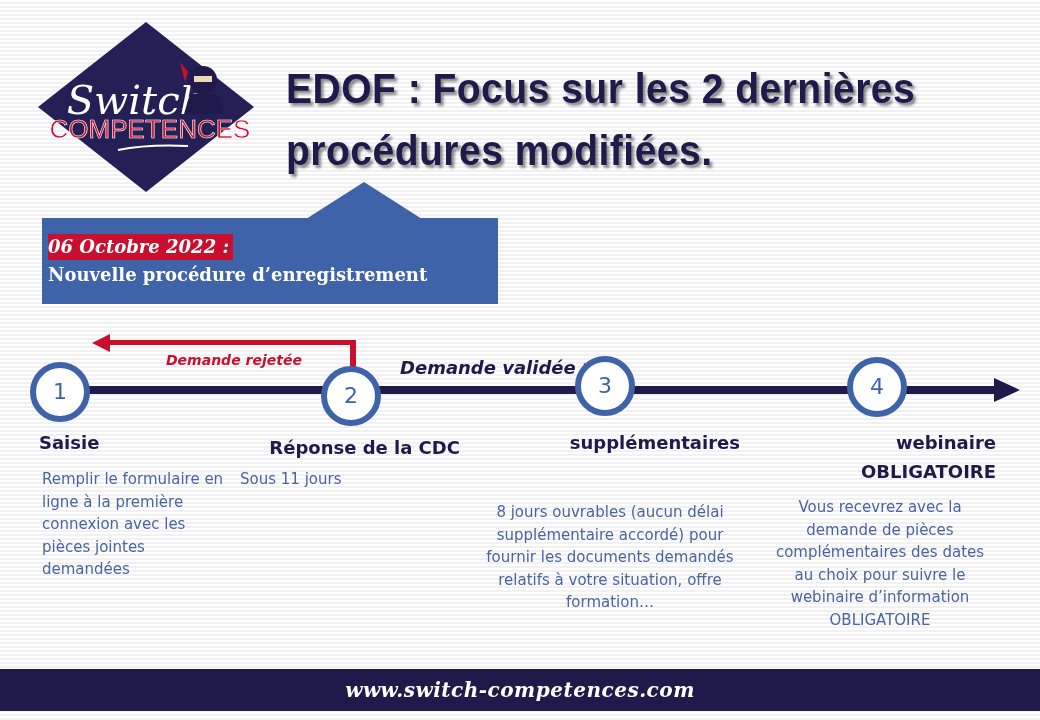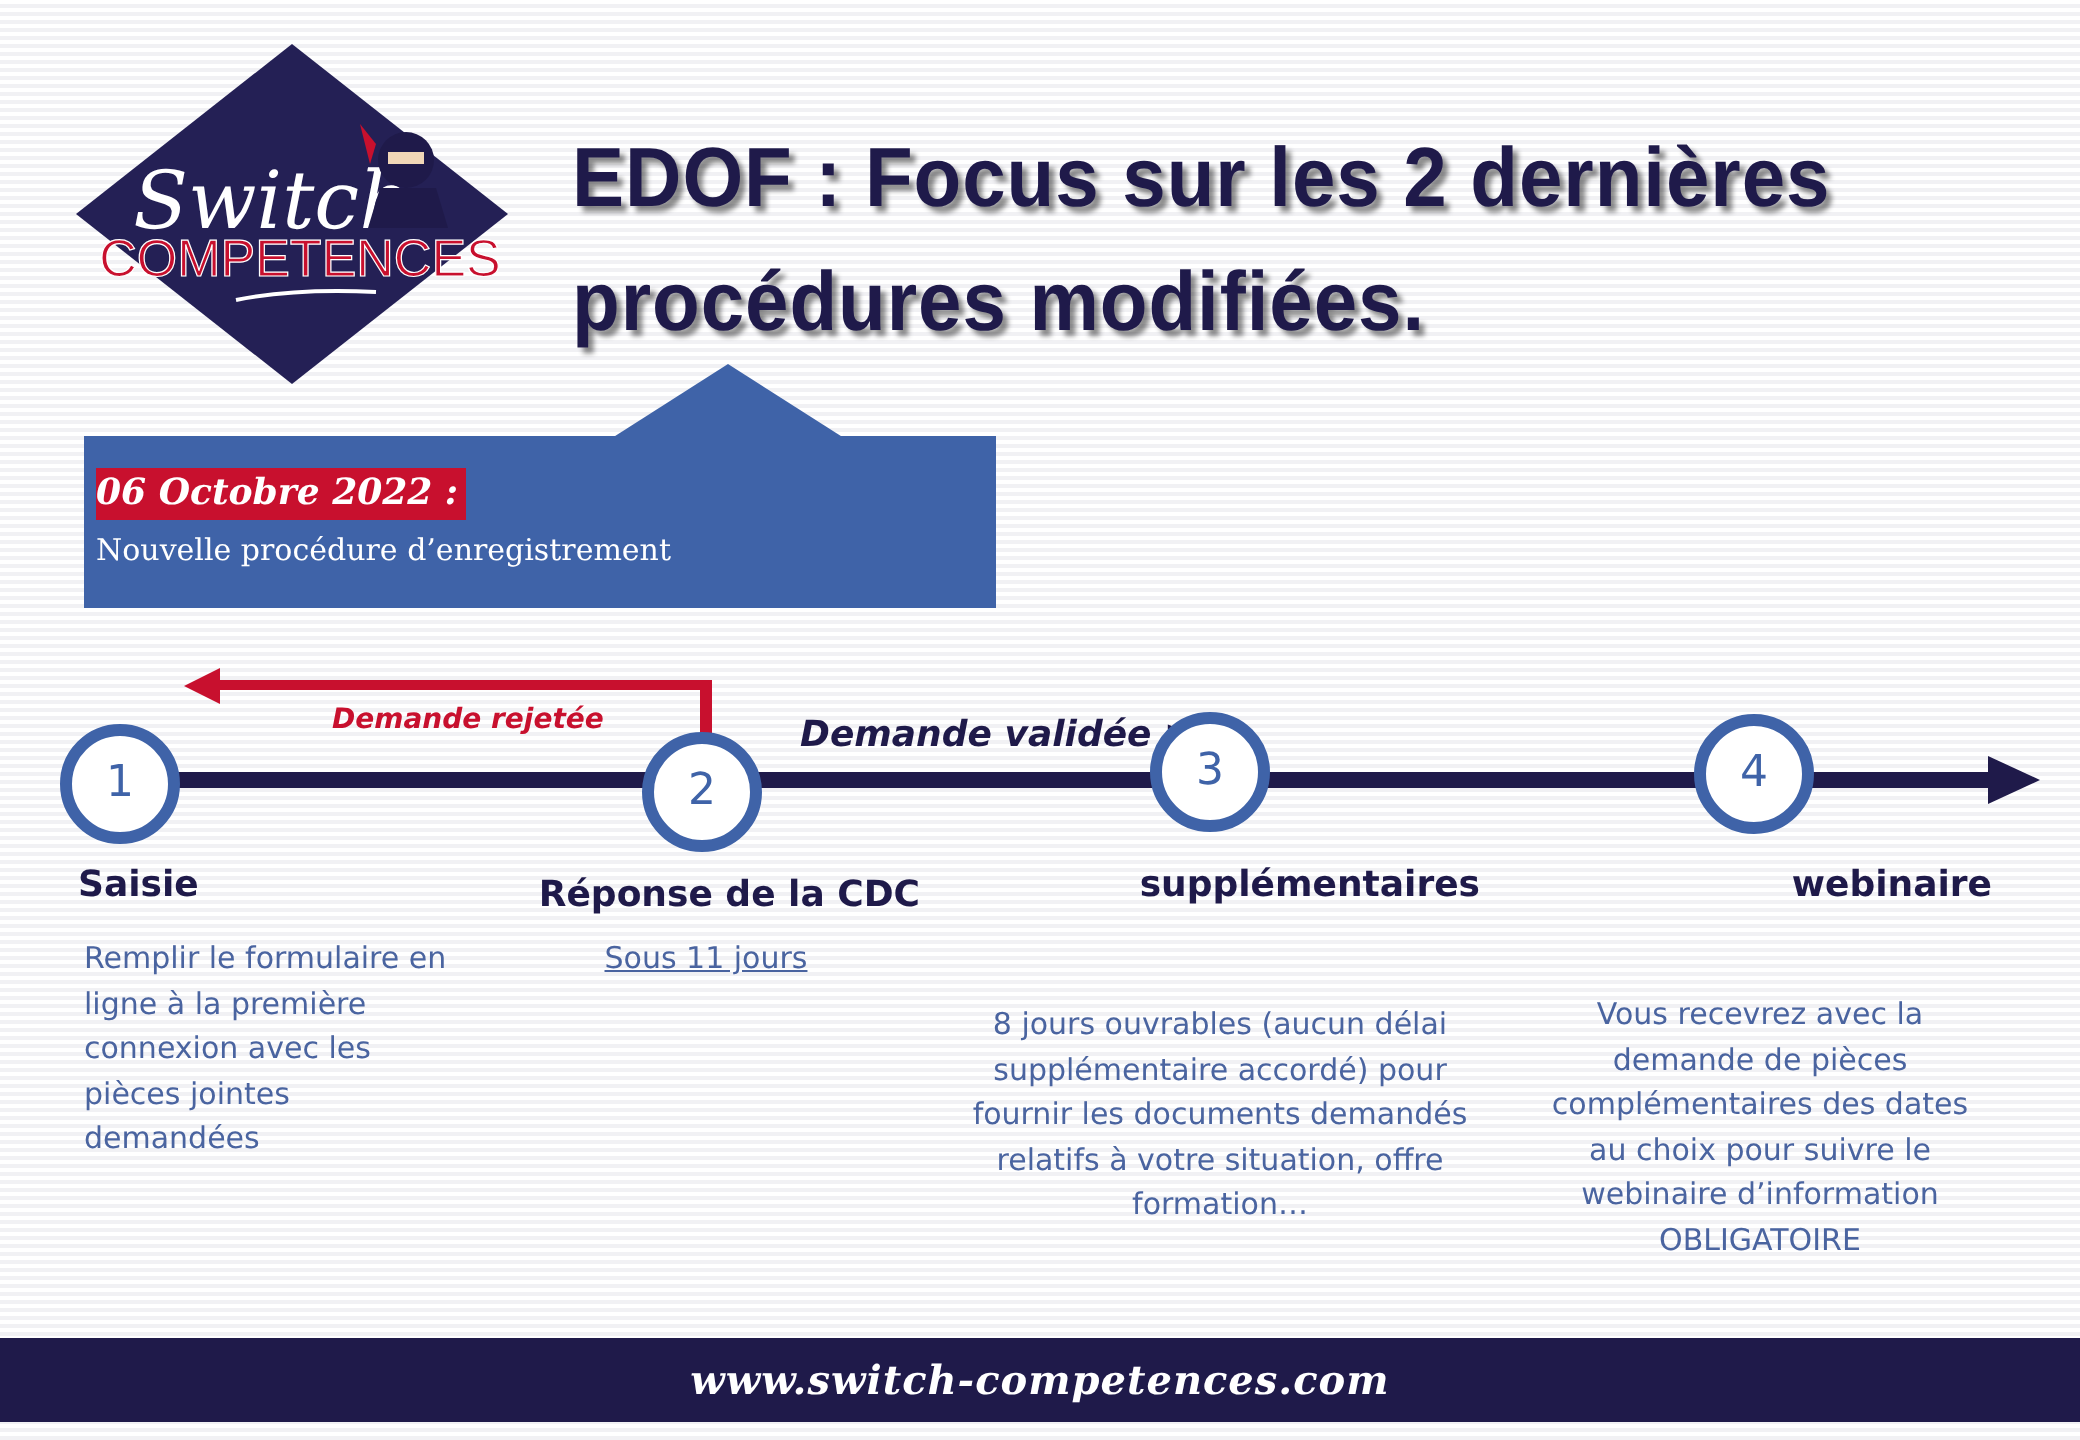--- a/index.html
+++ b/index.html
@@ -21,21 +21,21 @@
   }
   .banner-tri { left:306px; top:182px; width:0; height:0;
     border-left:58px solid transparent; border-right:58px solid transparent; border-bottom:37px solid #3f63a8; }
   .banner { left:42px; top:218px; width:456px; height:86px; background:#3f63a8; }
   .banner-date {
     left:48px; top:234px; background:#c8102e; color:#fff; padding:0 4px 0 0;
     font-family:"DejaVu Serif", serif; font-weight:bold; font-size:18px; line-height:26px;font-style:italic;
   }
   .banner-sub {
     left:48px; top:262px; color:#fff;
-    font-family:"DejaVu Serif", serif; font-weight:normal; font-size:15px; line-height:26px;
+    font-family:"DejaVu Serif", serif; font-weight:bold; font-size:18px; line-height:26px;
   }
   .timeline { left:60px; top:386px; width:940px; height:8px; background:#1f1a4a; }
   .tl-arrow { left:994px; top:378px; width:0; height:0;
     border-top:12px solid transparent; border-bottom:12px solid transparent; border-left:26px solid #1f1a4a; }
   .red-h { left:106px; top:340px; width:250px; height:5px; background:#c8102e; }
   .red-v { left:350px; top:340px; width:6px; height:30px; background:#c8102e; }
   .red-head { left:92px; top:334px; width:0; height:0;
     border-top:9px solid transparent; border-bottom:9px solid transparent; border-right:18px solid #c8102e; }
   .lbl-rej { left:166px; top:352px; color:#c8102e; font-style:italic; font-weight:bold; font-size:14px; }
   .lbl-val { left:400px; top:357px; color:#1f1a4a; font-style:italic; font-weight:bold; font-size:18px; }
@@ -87,32 +87,33 @@
 
 <div class="abs step" style="left:30px; top:362px;">1</div>
 <div class="abs step" style="left:321px; top:366px;">2</div>
 <div class="abs step" style="left:575px; top:356px;">3</div>
 <div class="abs step" style="left:847px; top:357px;">4</div>
 
 <div class="abs h" style="left:39px; top:428px; text-align:left;">Saisie</div>
 <div class="abs d" style="left:42px; top:468px; width:185px;">Remplir le formulaire en ligne à la première connexion avec les pièces jointes demandées</div>
 
 <div class="abs h" style="left:240px; top:433px; width:220px;">Réponse de la CDC</div>
-<div class="abs d" style="left:240px; top:468px; width:226px; text-align:center;text-decoration:underline;">Sous 11 jours</div>
+<div class="abs d" style="left:240px; top:468px; width:226px; ">Sous 11 jours</div>
 
 <div class="abs h" style="left:480px; top:428px; width:260px;">
   <div>supplémentaires</div>
 </div>
 <div class="abs d" style="left:480px; top:501px; width:260px; text-align:center;">
   <b>8 jours ouvrables (aucun délai supplémentaire accordé)</b>
   <span>pour fournir les documents demandés relatifs à votre situation, offre formation…</span>
 </div>
 
 <div class="abs h" style="left:760px; top:428px; width:236px;">
   <div>webinaire</div>
+  <div>OBLIGATOIRE</div>
 </div>
 <div class="abs d" style="left:770px; top:496px; width:220px; text-align:center;">
   <span>Vous recevrez avec la demande de pièces complémentaires des dates au choix pour</span>
   <b>suivre le webinaire d’information OBLIGATOIRE</b>
 </div>
 
 <div class="abs footer"></div>
 <div class="abs footer-url">www.switch-competences.com</div>
 
 </body></html>

